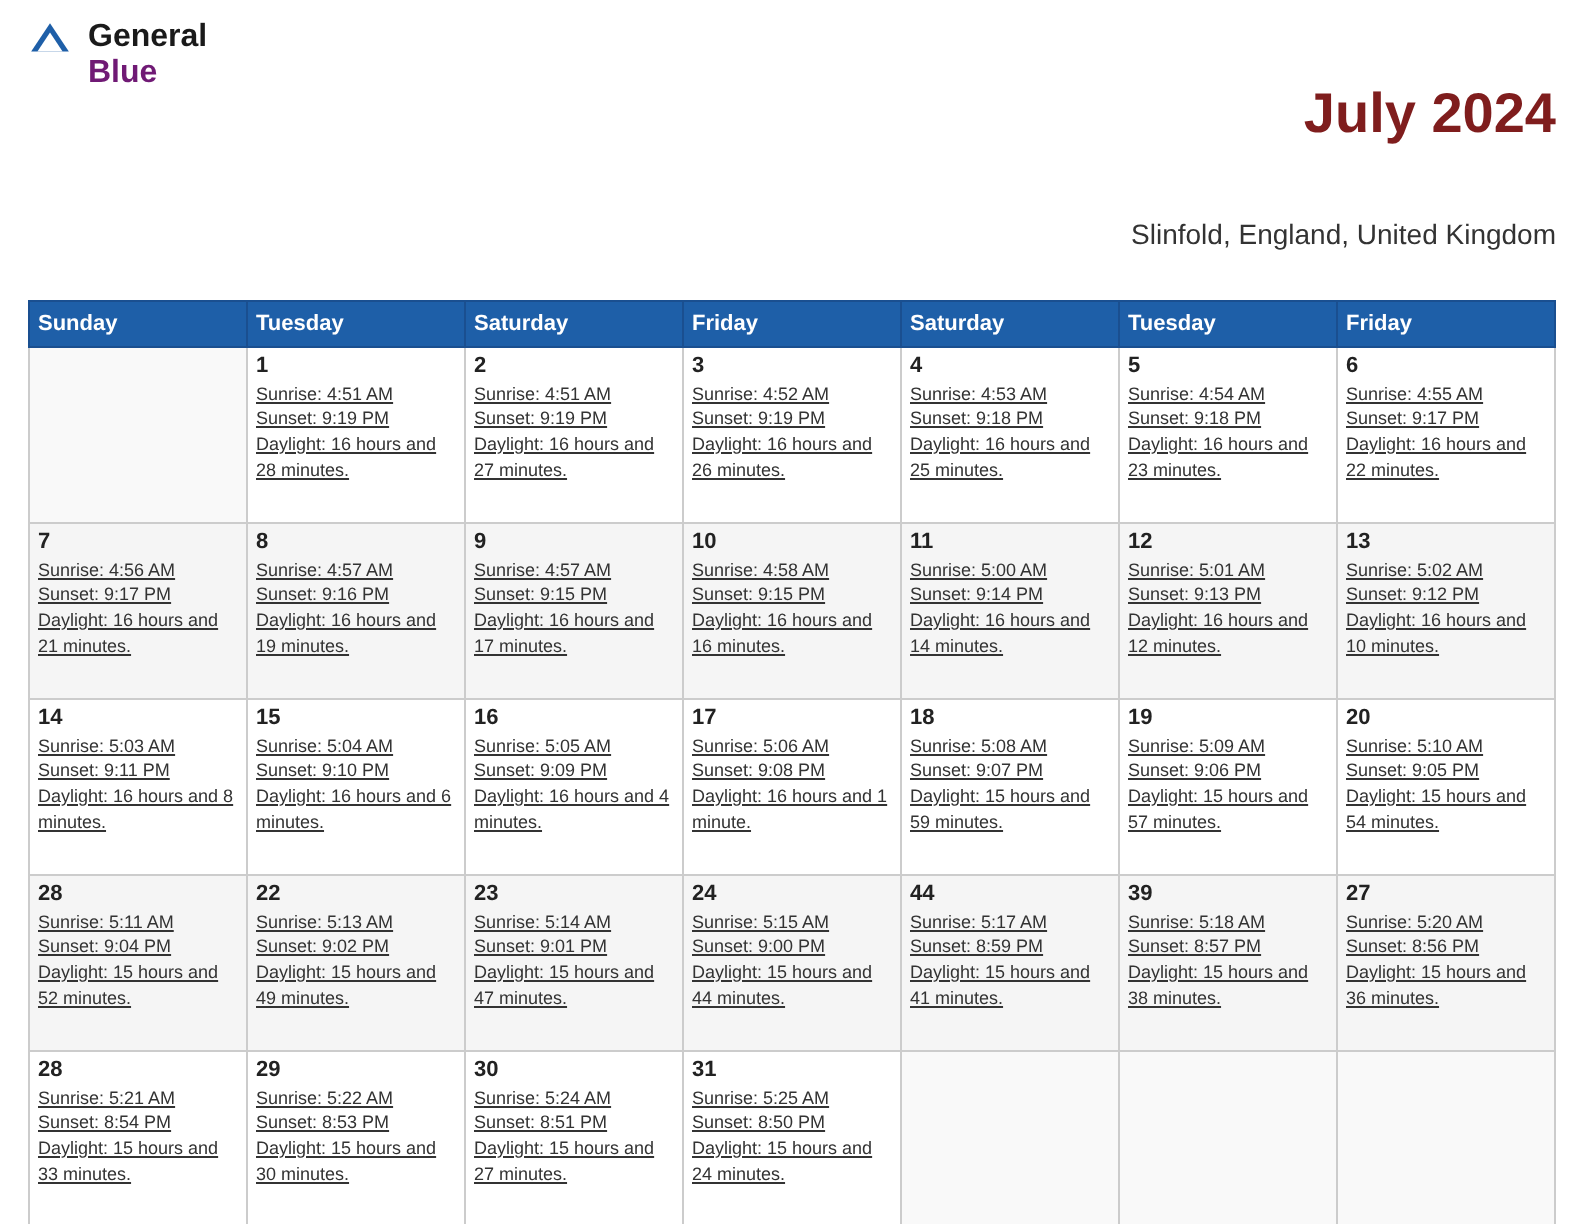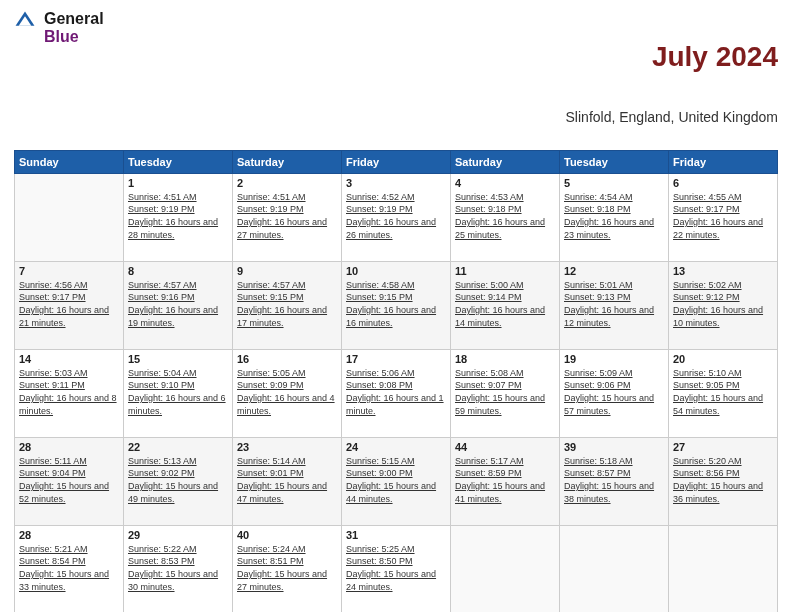--- a/index.html
+++ b/index.html
@@ -262,21 +262,21 @@
         <tr>
           <td>
             <span class="day-num">28</span>
             <div class="day-info">Sunrise: 5:21 AM<br>Sunset: 8:54 PM<br>Daylight: 15 hours and 33 minutes.</div>
           </td>
           <td>
             <span class="day-num">29</span>
             <div class="day-info">Sunrise: 5:22 AM<br>Sunset: 8:53 PM<br>Daylight: 15 hours and 30 minutes.</div>
           </td>
           <td>
-            <span class="day-num">40</span>
+            <span class="day-num">30</span>
             <div class="day-info">Sunrise: 5:24 AM<br>Sunset: 8:51 PM<br>Daylight: 15 hours and 27 minutes.</div>
           </td>
           <td>
             <span class="day-num">31</span>
             <div class="day-info">Sunrise: 5:25 AM<br>Sunset: 8:50 PM<br>Daylight: 15 hours and 24 minutes.</div>
           </td>
           <td class="empty"></td>
           <td class="empty"></td>
           <td class="empty"></td>
         </tr>

